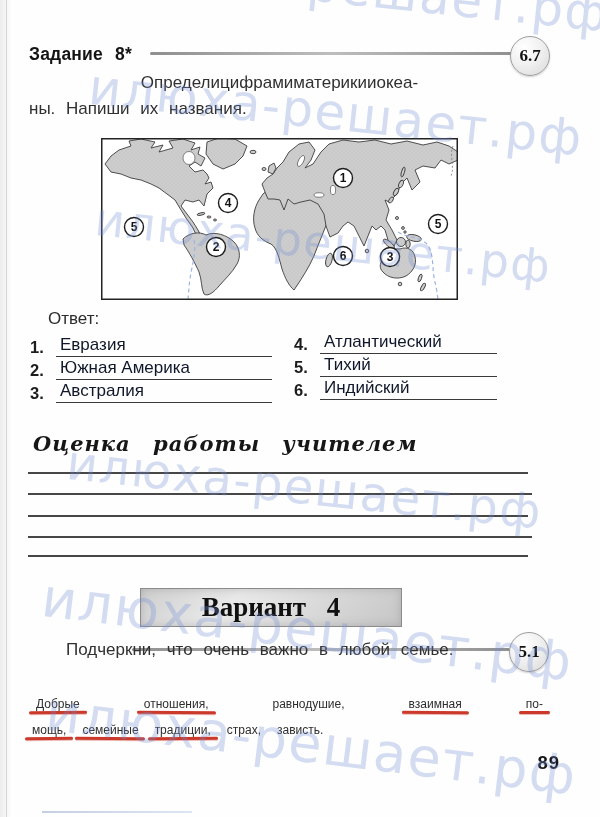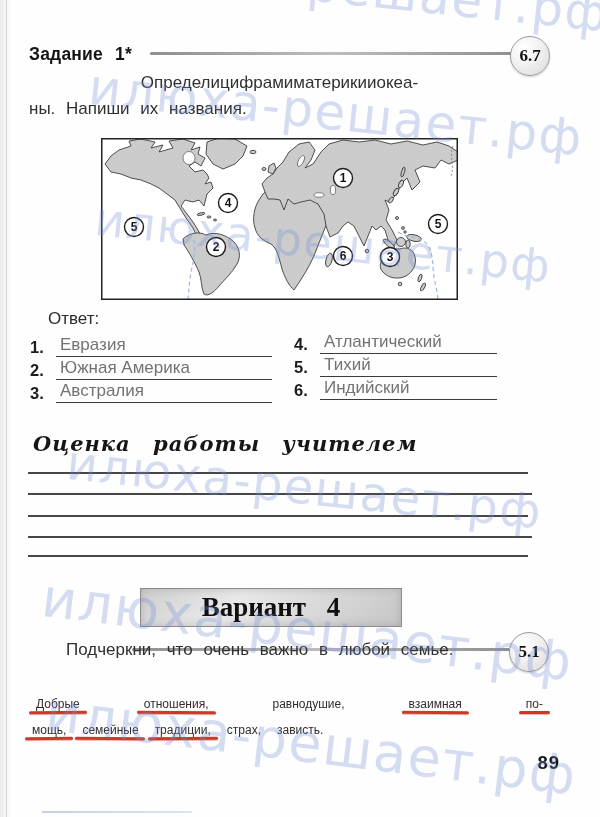--- a/index.html
+++ b/index.html
@@ -27,21 +27,21 @@
 
   
   .map-wrap{position:absolute;left:101px;top:138px;width:357px;height:162px;}
   .map-wrap svg{display:block;}
 
   
   .answer-label{position:absolute;font-size:17px;color:#2c2c2c;}
   .ans-col{position:absolute;display:flex;flex-direction:column;}
   .ans-row{display:flex;align-items:flex-end;height:23px;}
   .ans-num{font-weight:bold;font-size:16.5px;width:26px;color:#1c1c1c;}
-  .ans-text{flex:1;border-bottom:1.4px solid #3a3a3a;font-size:17px;color:#737373;
+  .ans-text{flex:1;border-bottom:1.4px solid #3a3a3a;font-size:17px;color:#0f172a;
             padding:0 0 1px 4px;white-space:nowrap;}
 
   
   .teacher-heading{position:absolute;font-family:"DejaVu Serif",serif;font-style:italic;
                    font-weight:bold;font-size:21px;color:#161616;word-spacing:14px;letter-spacing:1px;}
   .tline{position:absolute;height:1.5px;background:#474747;}
 
   
   .variant-banner{position:absolute;left:140px;top:588px;width:260px;height:37px;
                   border:1px solid #8b8b8b;
@@ -70,21 +70,21 @@
   .bottom-artifact{position:absolute;left:42px;top:811px;width:150px;height:2px;
                    background:linear-gradient(to right,#b7c3de,#d7dfef);opacity:.8;}
 </style>
 </head>
 <body>
 
 <div class="page">
   <div class="edge"></div>
   <div class="edge-line"></div>
 
-  <div class="task-header" style="left:29px;top:44px;">Задание 1*</div>
+  <div class="task-header" style="left:29px;top:44px;">Задание 8*</div>
   <div class="rule" style="left:150px;top:52px;width:362px;"></div>
   <div class="badge" style="left:510px;top:36px;">6.7</div>
 
   <div class="task-text jline" style="left:29px;top:73px;width:501px;">
       <span>Определи</span>
       <span>цифрами</span>
       <span>материки</span>
       <span>и</span>
       <span>океа-</span>
     </div>

